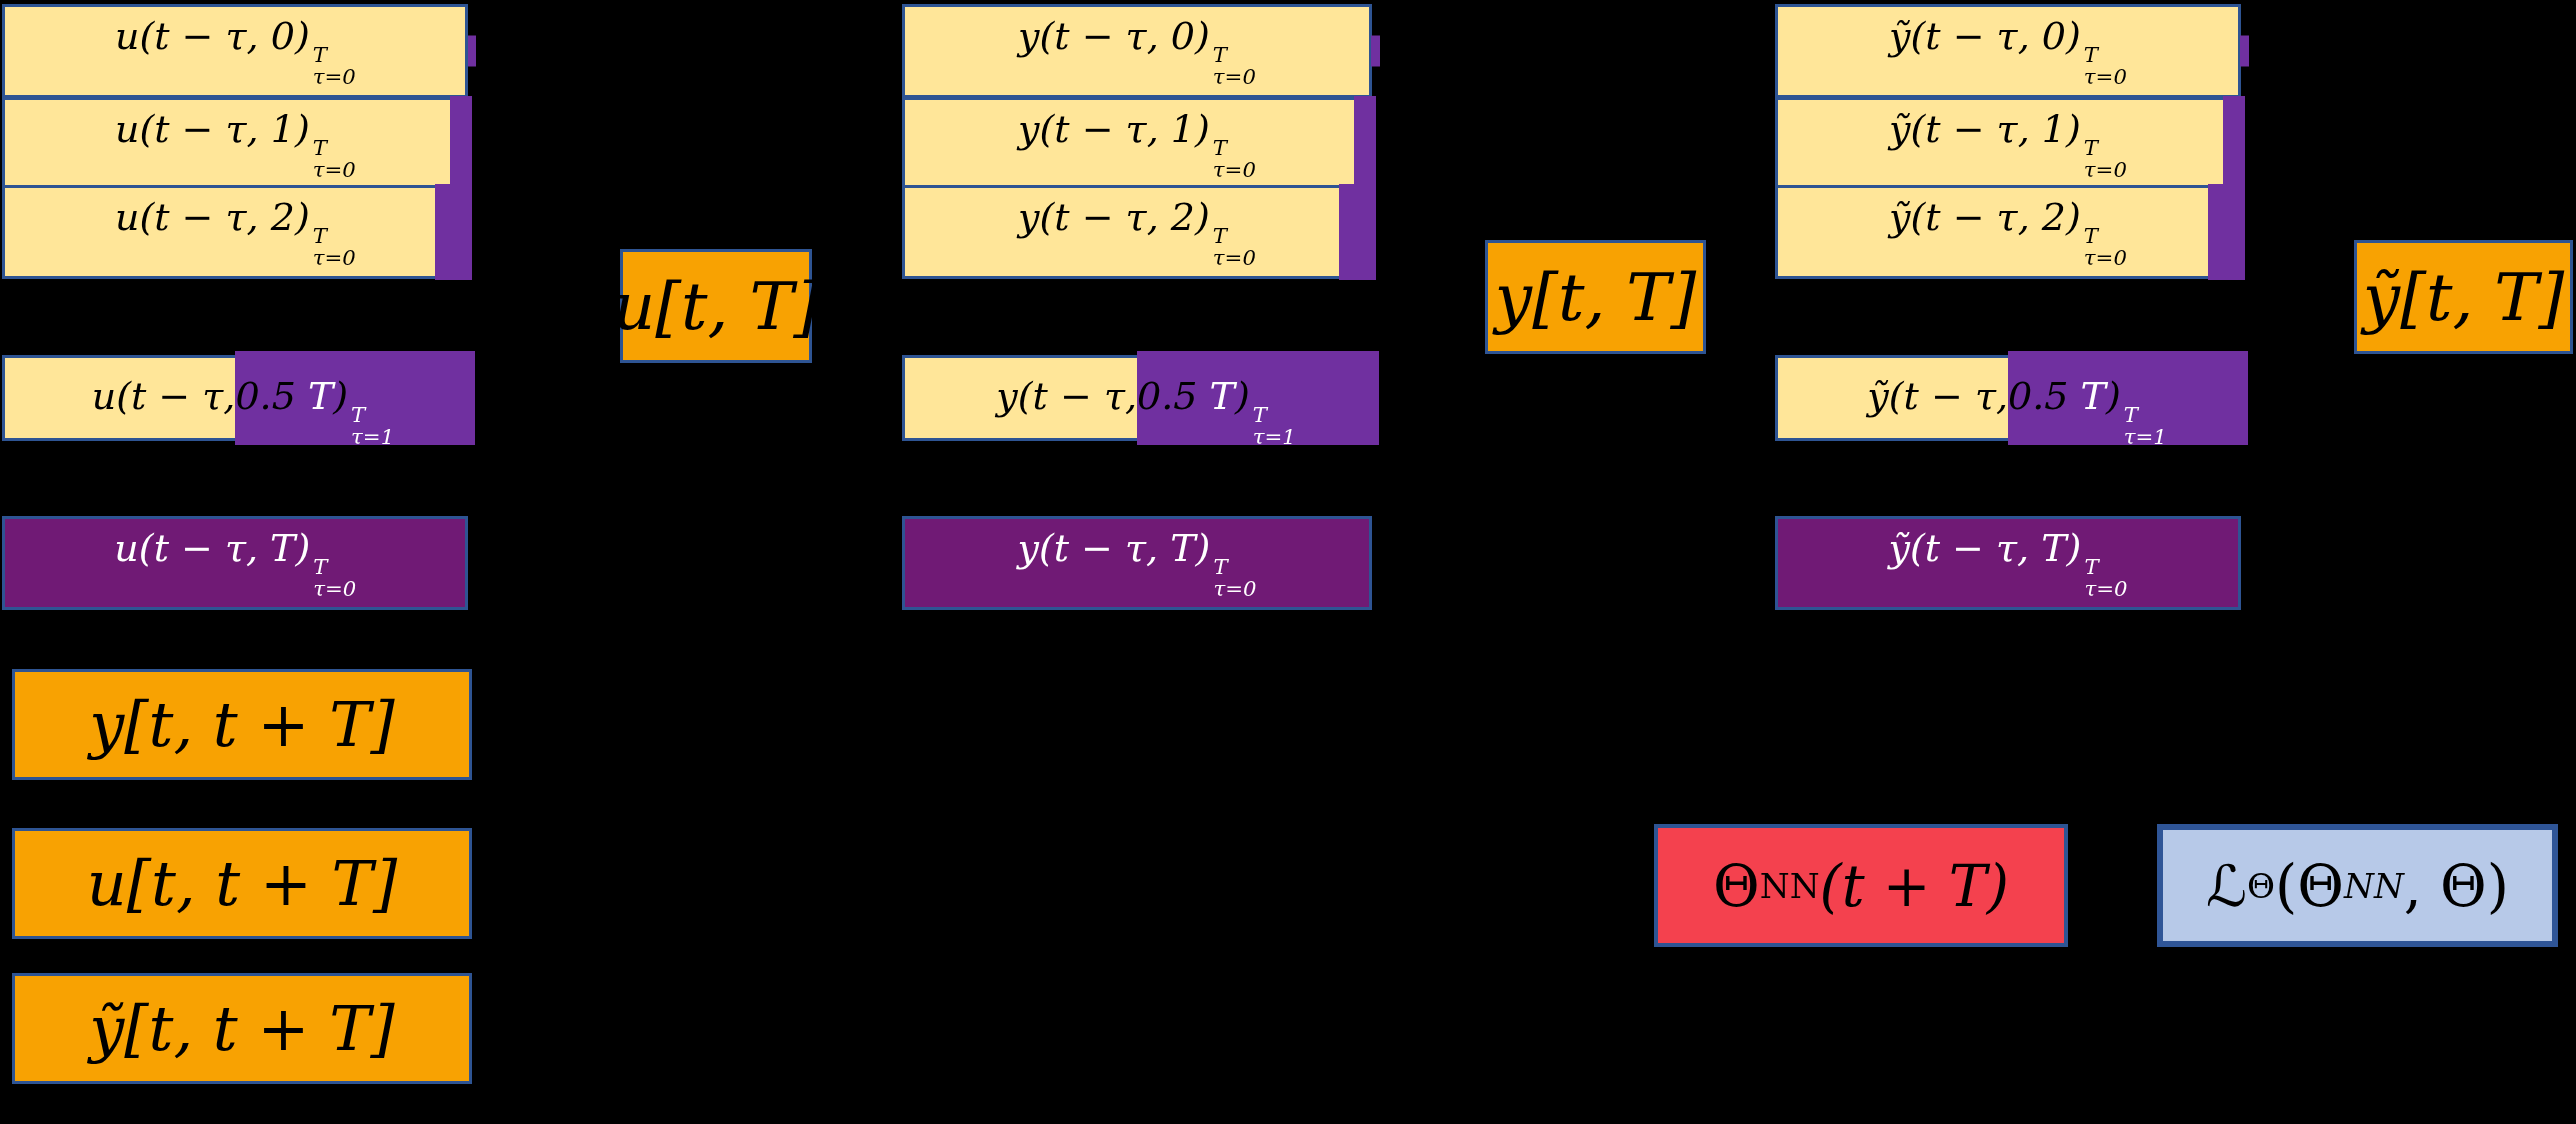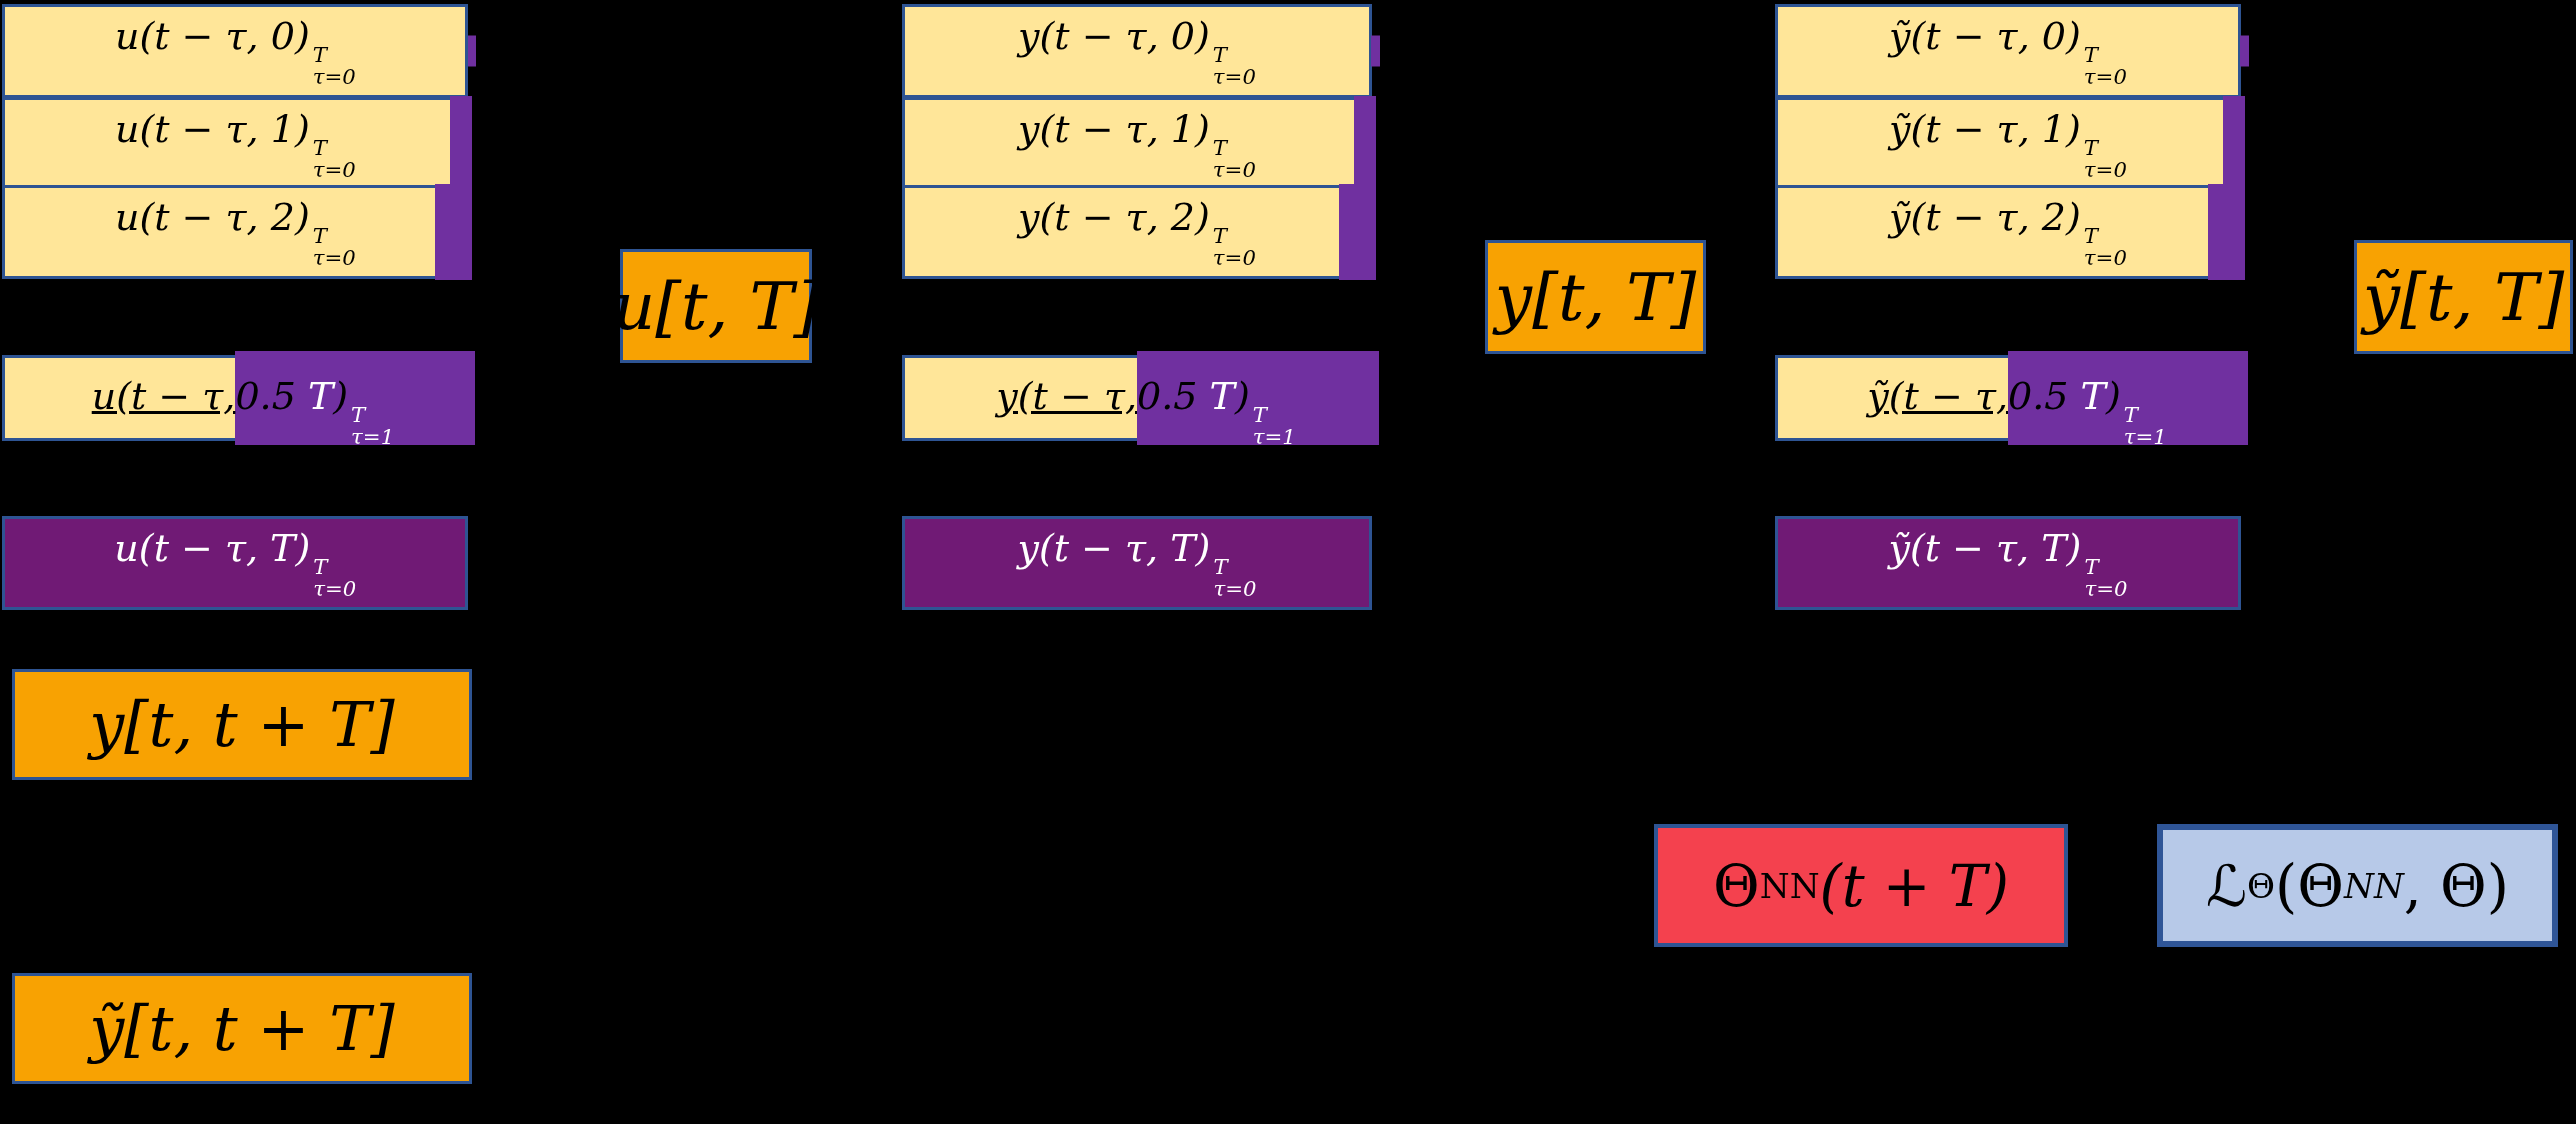--- a/index.html
+++ b/index.html
@@ -44,21 +44,21 @@
        width:8.3px;height:31px;background:#7030A0;}
   .sliver{position:absolute;top:-3.6px;bottom:-3.6px;background:#7030A0;z-index:1;}
   .sl2{right:-7.1px;width:22.5px;}
   .sl3{right:-7.1px;width:37px;}
   
   .split{background:transparent;border:none;}
   .split .half-cream{position:absolute;left:0;top:4.2px;bottom:4.2px;width:50%;
        background:#FFE699;border:3.6px solid #2E5493;border-right:none;}
   .split .half-purple{position:absolute;left:50%;right:-7.1px;top:0;bottom:0;background:#7030A0;}
   .f-left,.f-right{position:absolute;top:calc(50% - 0.56em);line-height:1;z-index:2;white-space:nowrap;}
-  .f-left{right:50%;color:#000;text-decoration:underline;}
+  .f-left{right:50%;color:#000;}
   .f-right{left:50%;color:#000;}
   .mw{color:#fff;}
   .f-right .ss{color:#fff;}
   
   .obox{
     position:absolute;
     background:#F8A202;border:3.6px solid #2E5493;
     display:flex;align-items:center;justify-content:center;
     font-style:italic;color:#000;white-space:nowrap;
   }
@@ -210,20 +210,23 @@
   <div class="obox toplabel b-y">
     <span>y[t, T]</span>
   </div>
   <div class="obox toplabel b-yt">
     <span>ỹ[t, T]</span>
   </div>
 
   <div class="obox stacklabel sb1">
     <span>y[t, t + T]</span>
   </div>
+  <div class="obox stacklabel sb2">
+    <span>u[t, t + T]</span>
+  </div>
   <div class="obox stacklabel sb3">
     <span>ỹ[t, t + T]</span>
   </div>
 
   <div class="rbox">
     <span class="up">Θ</span>
       <span class="up s">NN</span>
       <span class="it">(t + T)</span>
   </div>
 

